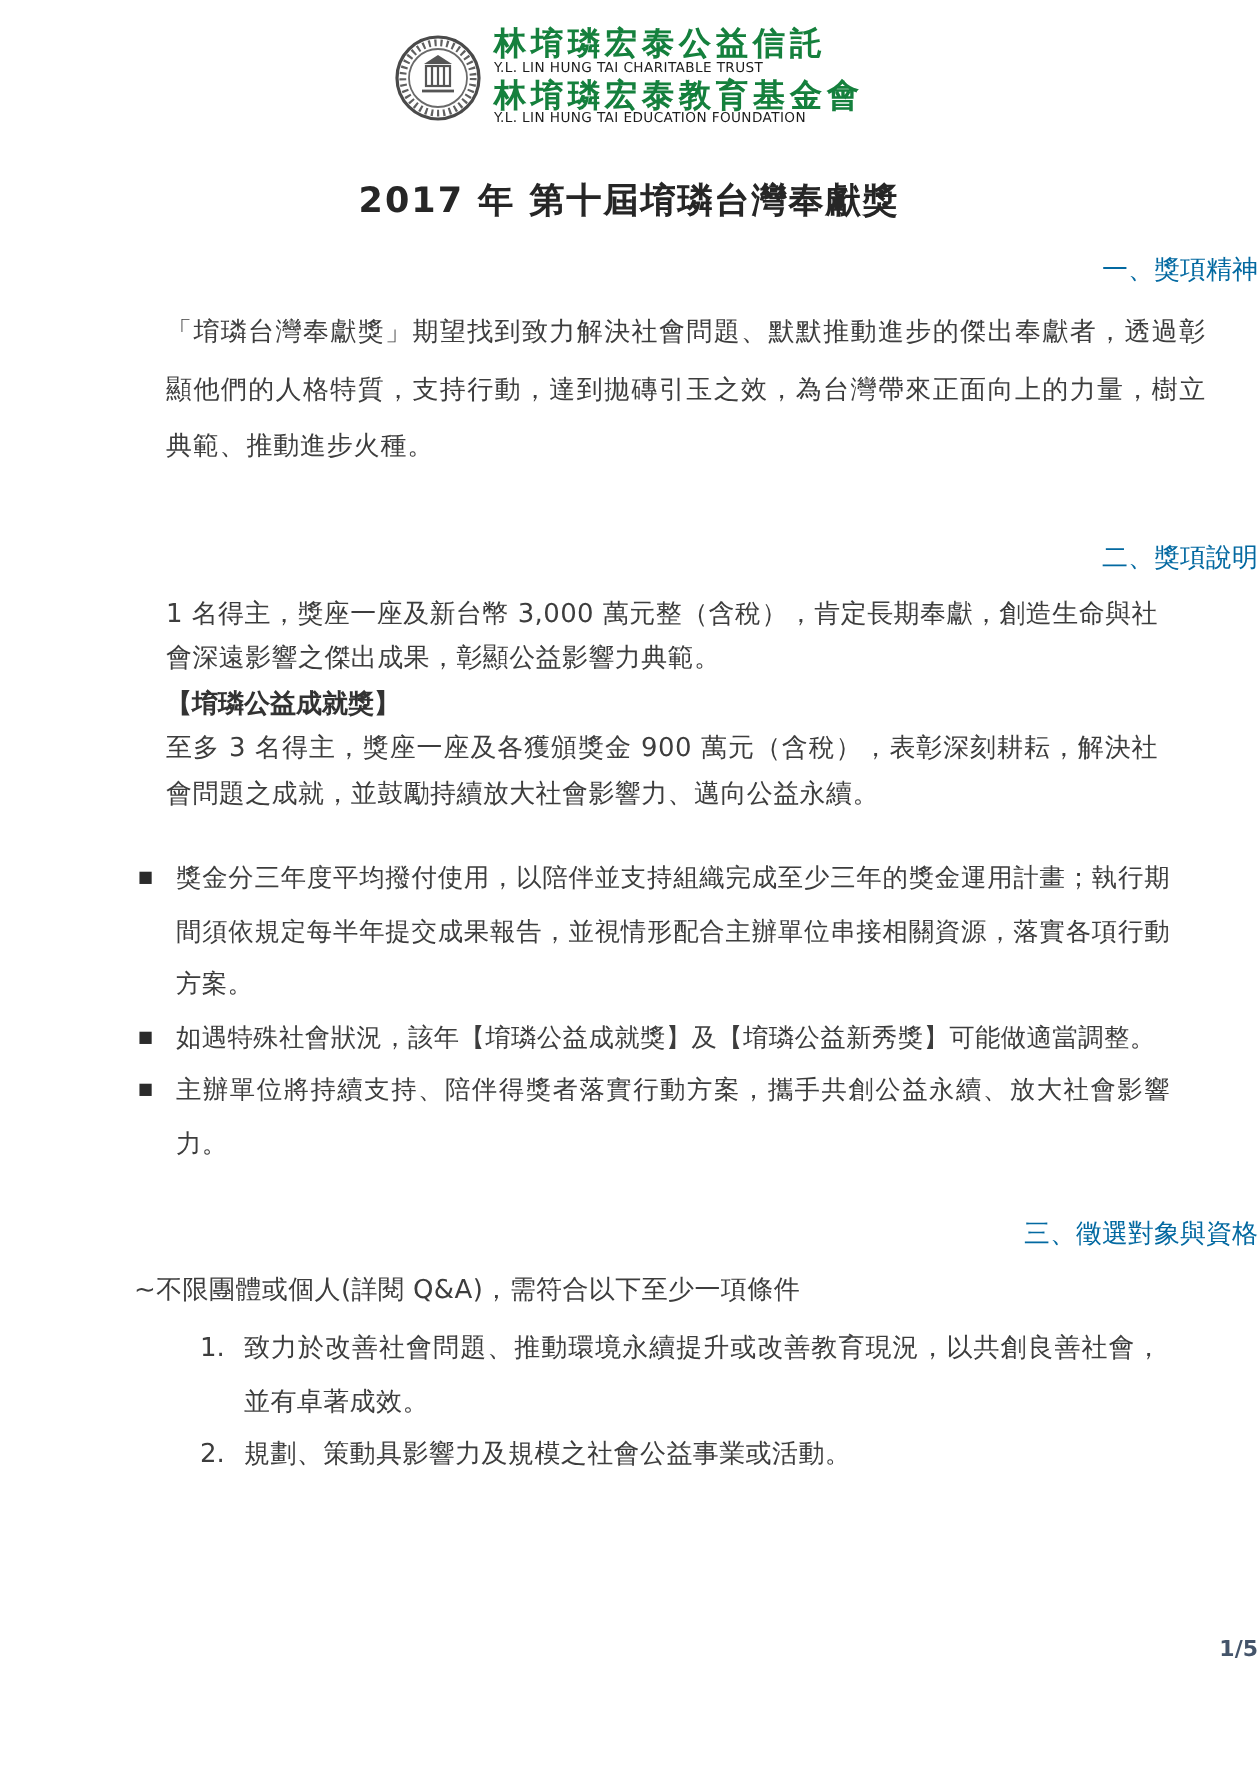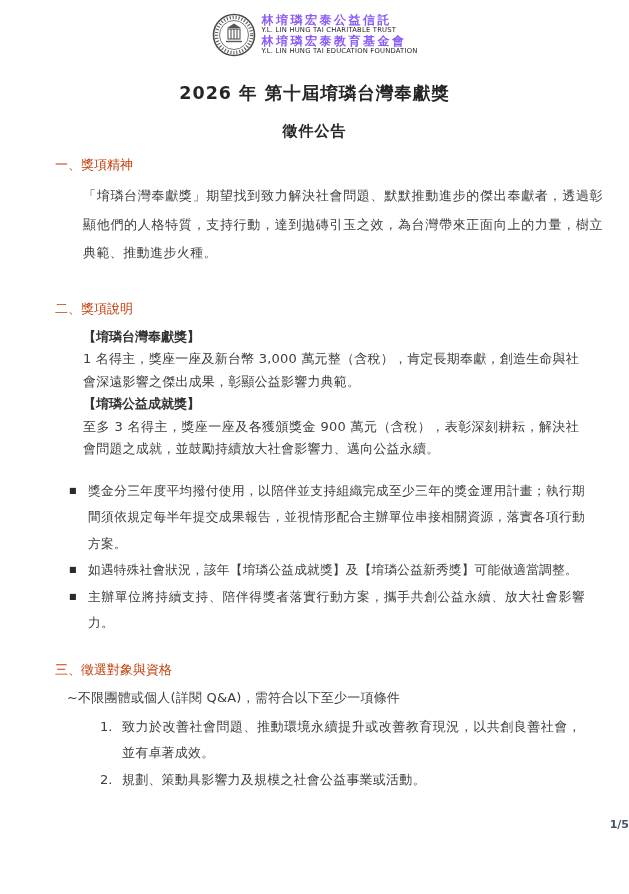--- a/index.html
+++ b/index.html
@@ -18,24 +18,24 @@
   .header {
     display: flex;
     justify-content: center;
     align-items: center;
     gap: 6px;
     padding-top: 13px;
   }
   .emblem { width: 44px; height: 44px; flex: 0 0 auto; }
   .logo-text { display: flex; flex-direction: column; line-height: 1.12; }
   .logo-zh {
-    font-size: 12px;
+    font-size: 16px;
     font-weight: bold;
     letter-spacing: 2.5px;
-    color: #8b5cf6;
+    color: #15803d;
     white-space: nowrap;
   }
   .logo-en {
     font-size: 6.8px;
     font-weight: normal;
     letter-spacing: 0.2px;
     color: #1c1c1c;
     white-space: nowrap;
   }
 
@@ -55,21 +55,22 @@
     font-weight: bold;
     letter-spacing: 1px;
     color: #262626;
   }
 
   
   .section-heading {
     margin: 13px 0 0 55px;
     font-size: 13px;
     line-height: 18px;
-    color: #c2410c;
+    color: #0369a1;
+    text-align: right;
   }
   .sh-1 { margin-top: 15px; }
   .sh-2 { margin-top: 32px; }
   .sh-3 { margin-top: 24px; }
 
   .spirit-para {
     margin: 8px 26px 0 83px;
     font-size: 13px;
     line-height: 28.5px;
     text-align: justify;
@@ -155,30 +156,28 @@
       </svg>
     </span>
     <div class="logo-text">
       <span class="logo-zh">林堉璘宏泰公益信託</span>
       <span class="logo-en">Y.L. LIN HUNG TAI CHARITABLE TRUST</span>
       <span class="logo-zh">林堉璘宏泰教育基金會</span>
       <span class="logo-en">Y.L. LIN HUNG TAI EDUCATION FOUNDATION</span>
     </div>
   </div>
 
-  <div class="doc-title">2026 年 第十屆堉璘台灣奉獻獎</div>
-  <div class="doc-subtitle">徵件公告</div>
+  <div class="doc-title">2017 年 第十屆堉璘台灣奉獻獎</div>
 
   <div class="section-heading sh-1">一、獎項精神</div>
   <div class="spirit-para">「堉璘台灣奉獻獎」期望找到致力解決社會問題、默默推動進步的傑出奉獻者，透過彰顯他們的人格特質，支持行動，達到拋磚引玉之效，為台灣帶來正面向上的力量，樹立典範、推動進步火種。</div>
 
   <div class="section-heading sh-2">二、獎項說明</div>
 
   <div class="awards">
-    <div class="award-name">【堉璘台灣奉獻獎】</div>
     <div class="award-desc">1 名得主，獎座一座及新台幣 3,000 萬元整（含稅），肯定長期奉獻，創造生命與社會深遠影響之傑出成果，彰顯公益影響力典範。</div>
     <div class="award-name">【堉璘公益成就獎】</div>
     <div class="award-desc">至多 3 名得主，獎座一座及各獲頒獎金 900 萬元（含稅），表彰深刻耕耘，解決社會問題之成就，並鼓勵持續放大社會影響力、邁向公益永續。</div>
   </div>
 
   <div class="bullet-list">
     <div class="bullet-item">
       <span class="bullet-marker">■</span>
       <span class="bullet-text">獎金分三年度平均撥付使用，以陪伴並支持組織完成至少三年的獎金運用計畫；執行期間須依規定每半年提交成果報告，並視情形配合主辦單位串接相關資源，落實各項行動方案。</span>
     </div>

